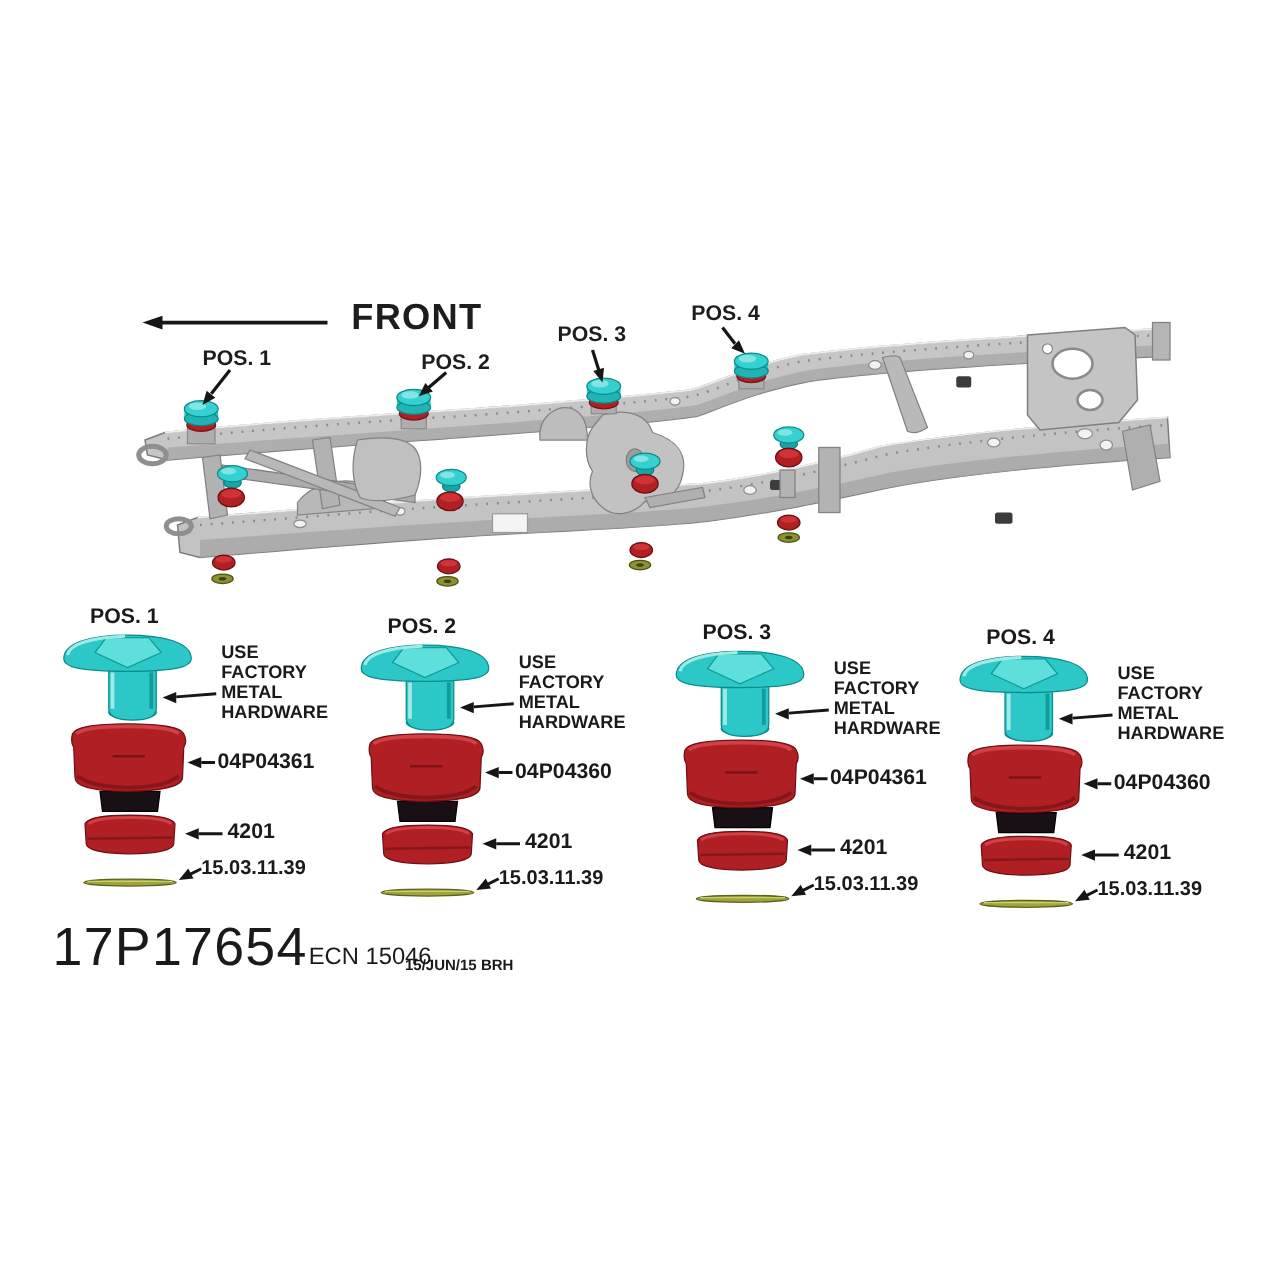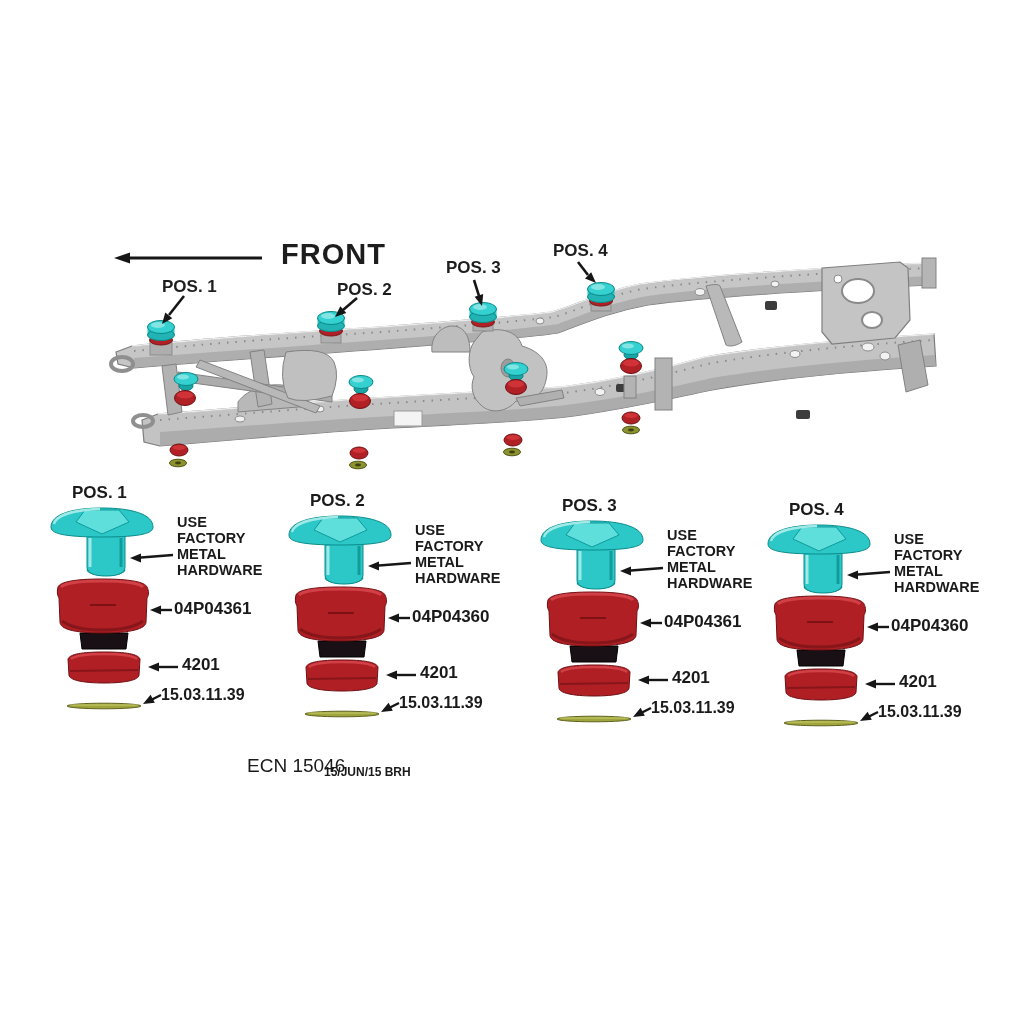--- a/index.html
+++ b/index.html
@@ -451,16 +451,17 @@
     <div class="pos-title">POS. 4</div>
     <div class="note">USE
 FACTORY
 METAL
 HARDWARE</div>
     <div class="part-lbl bushing-lbl">04P04360</div>
     <div class="part-lbl puck-lbl">4201</div>
     <div class="part-lbl washer-lbl">15.03.11.39</div>
   </div>
 
+  <div class="abs" id="drawing-number">17P17654</div>
   <div class="abs" id="ecn-number">ECN 15046</div>
   <div class="abs" id="revision-text">15/JUN/15 BRH</div>
 
 </div>
 
 </body></html>

